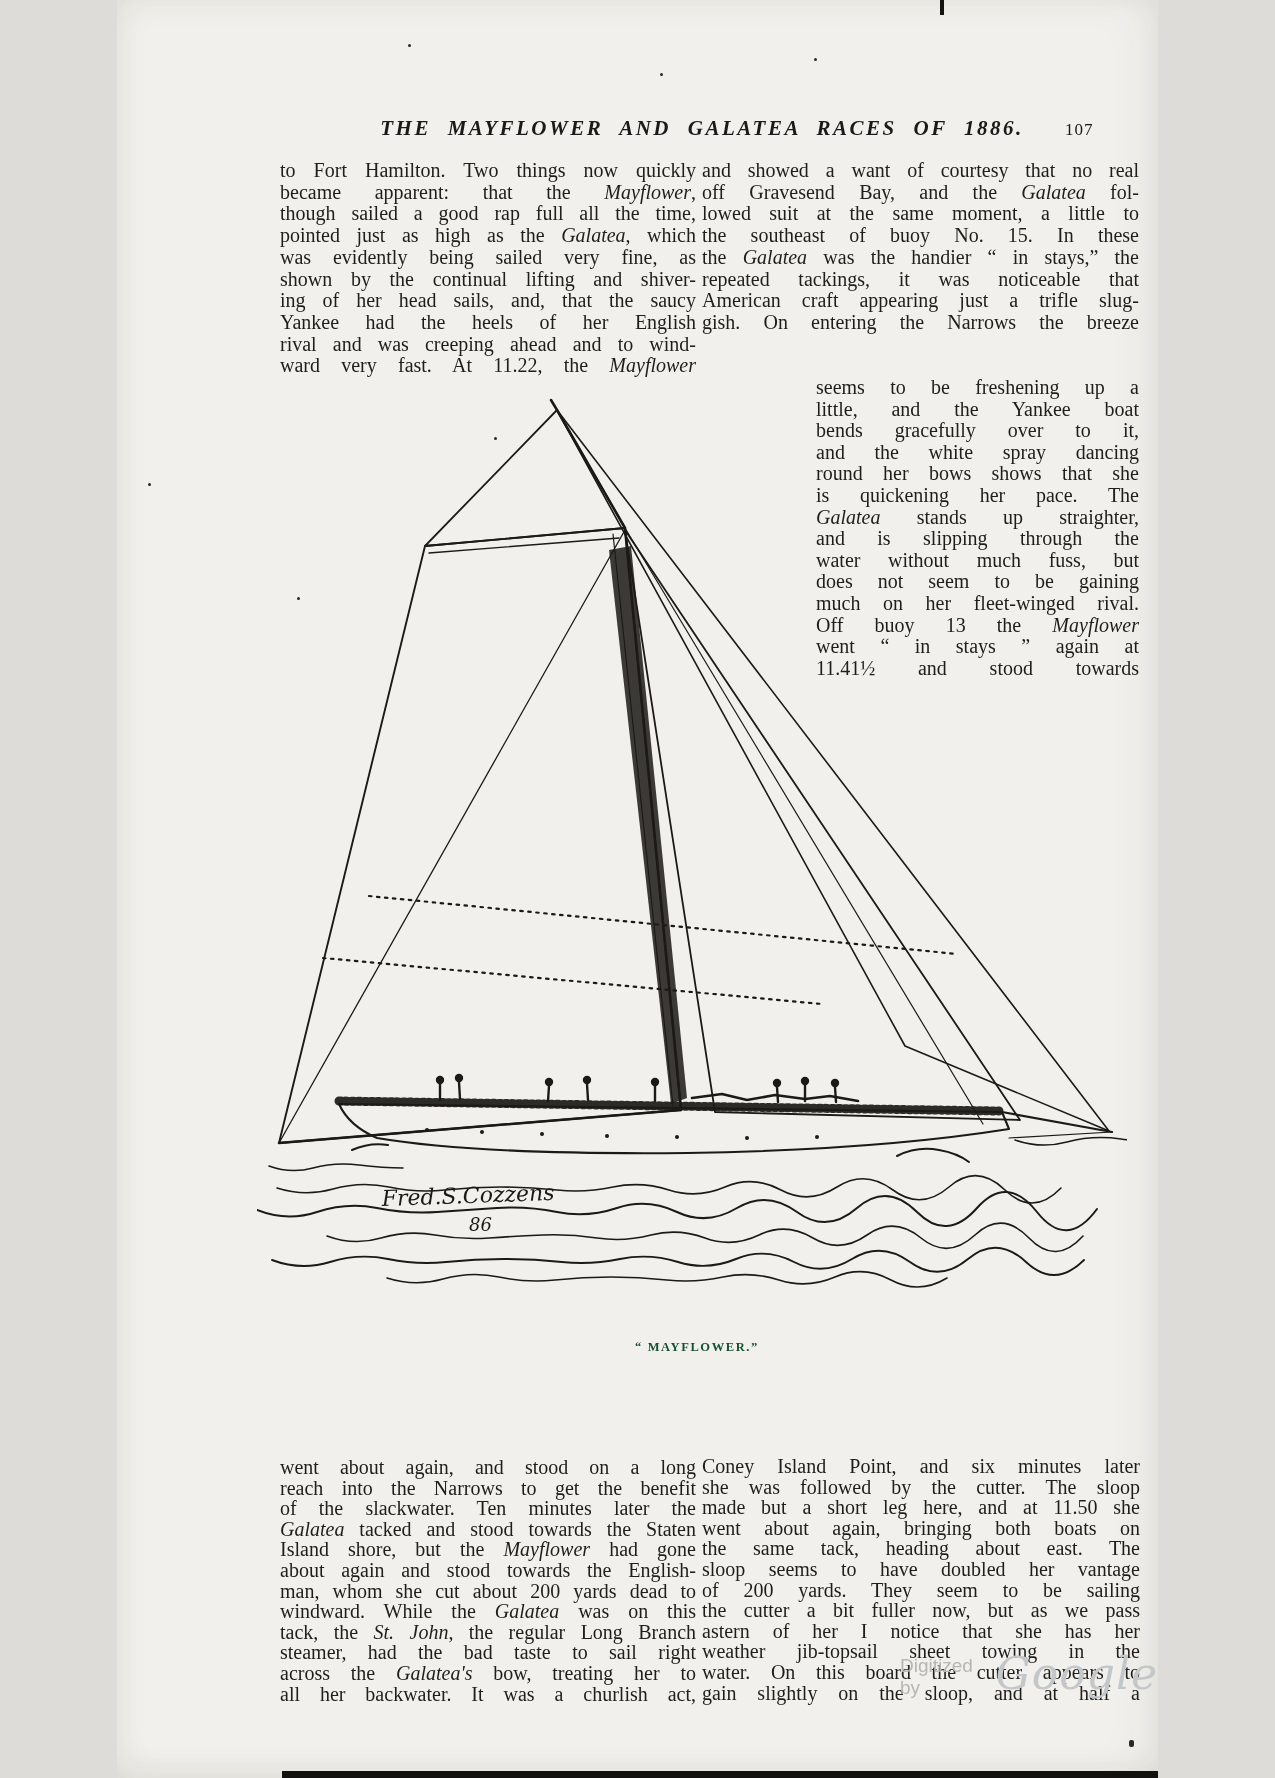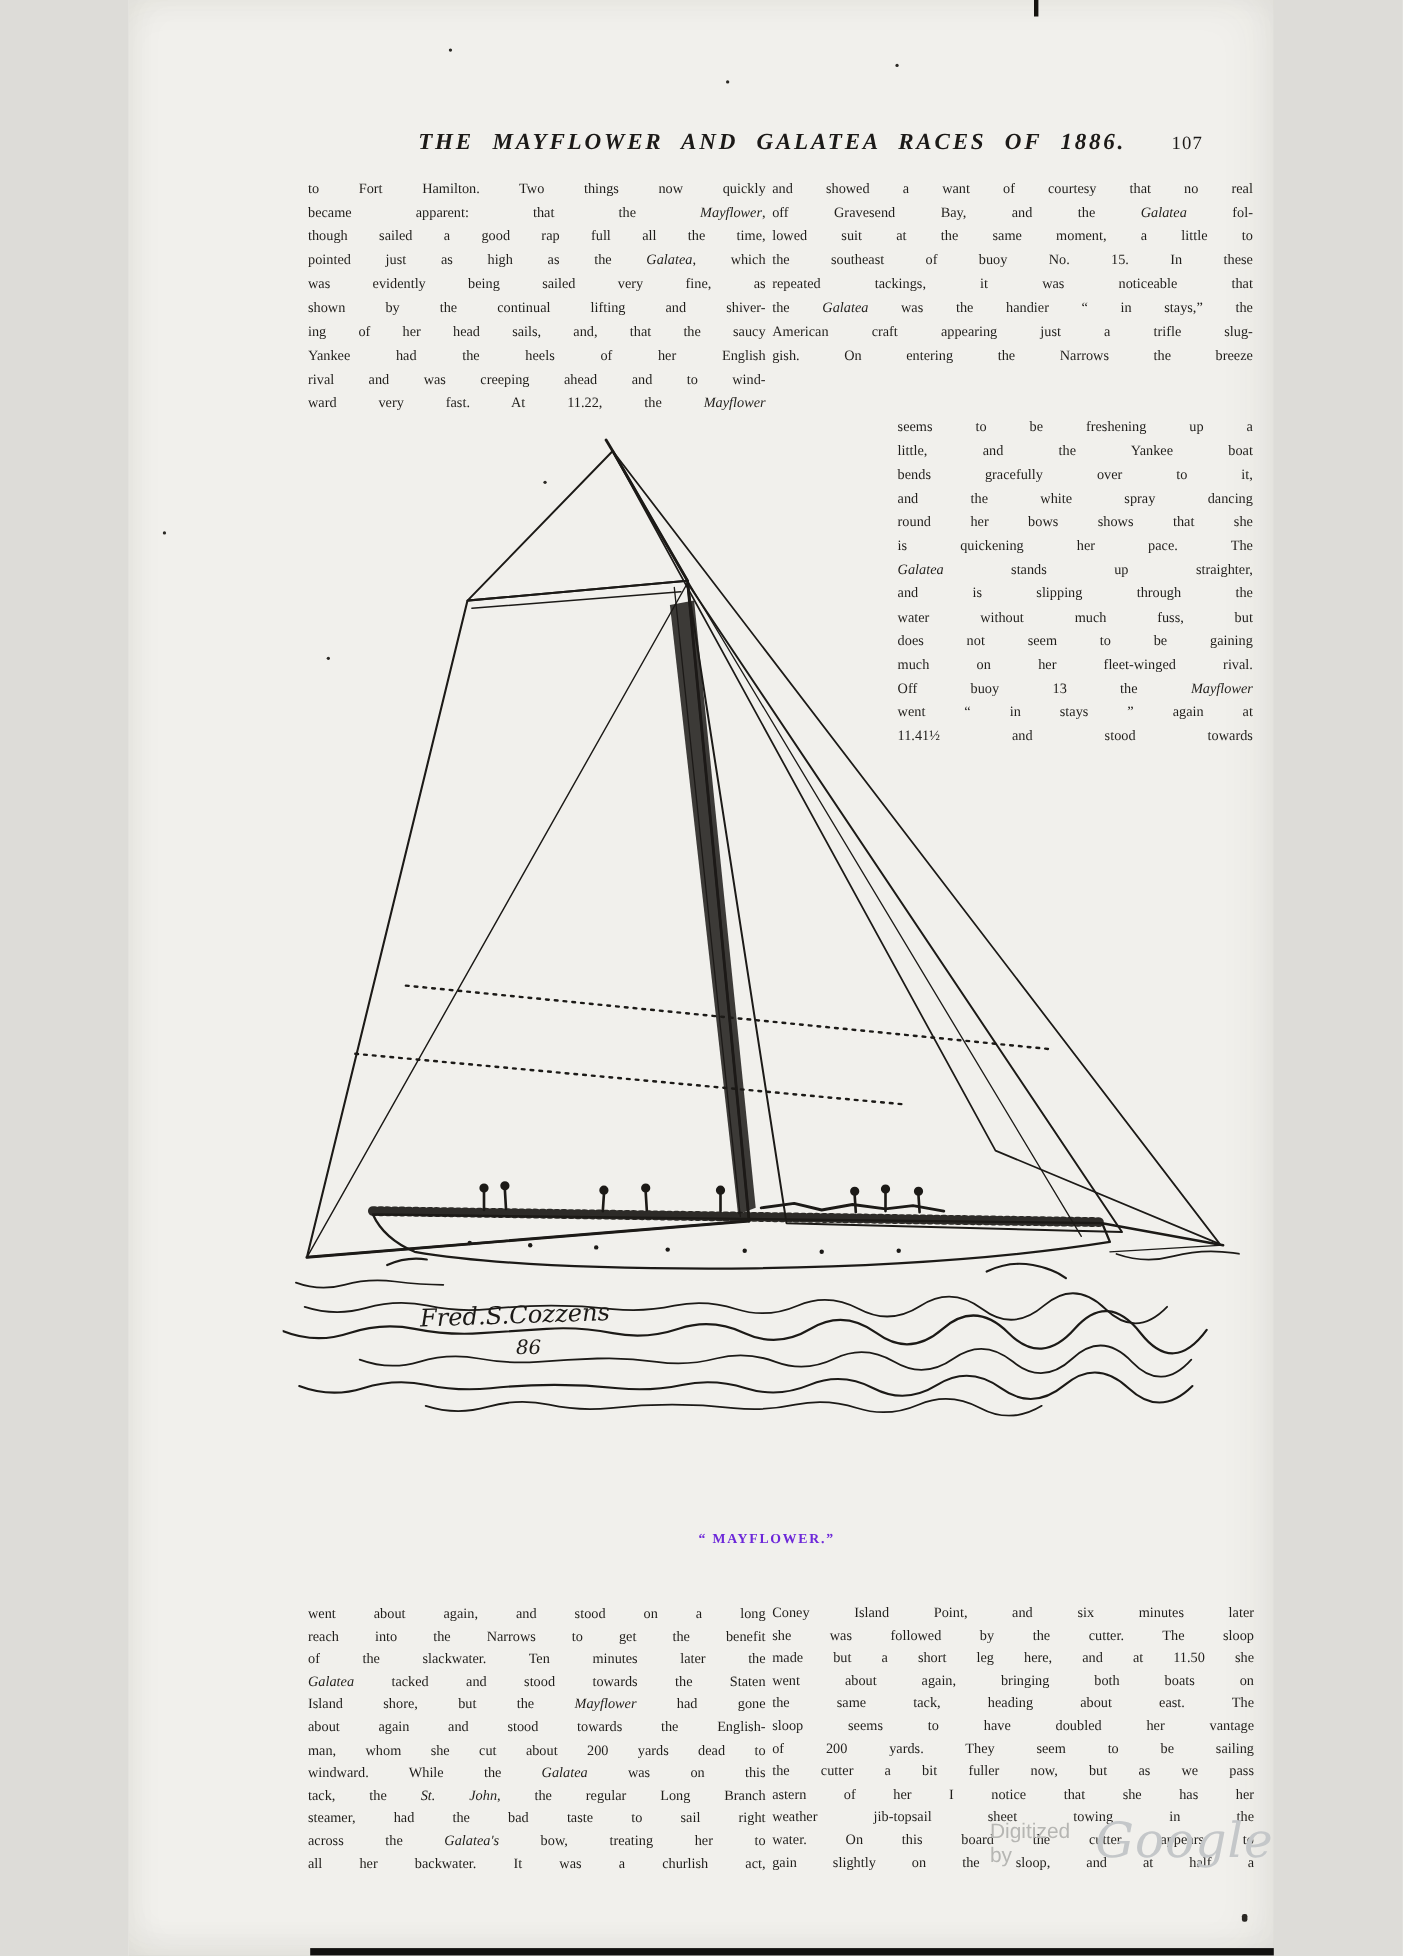--- a/index.html
+++ b/index.html
@@ -8,31 +8,31 @@
     background:#f1f0ec;
     box-shadow:inset -16px 0 40px rgba(60,55,45,.05), inset 0 -12px 30px rgba(60,55,45,.04), inset 10px 0 30px rgba(60,55,45,.03);
     font-family:"Liberation Serif","DejaVu Serif",serif;
     color:#211f1c;overflow:hidden;
   }
   .header-title{
     position:absolute;left:170px;top:116px;width:830px;text-align:center;
     font-style:italic;font-weight:bold;font-size:21px;letter-spacing:2.5px;word-spacing:9px;color:#1c1a18;
   }
   .page-number{position:absolute;left:948px;top:120px;font-size:17px;letter-spacing:1px;color:#1c1a18;}
-  .textcol{position:absolute;font-size:13px;color:#201e1b;}
+  .textcol{position:absolute;font-size:20px;color:#201e1b;}
   .textcol .tline{text-align:justify;text-align-last:justify;}
   .col-left-top{left:163px;top:160px;width:416px;line-height:21.7px;}
   .col-right-top{left:585px;top:160px;width:437px;line-height:21.7px;}
   .col-right-narrow{left:699px;top:377px;width:323px;line-height:21.6px;}
   .col-left-bottom{left:163px;top:1457px;width:416px;line-height:20.6px;}
   .col-right-bottom{left:585px;top:1456px;width:438px;line-height:20.6px;}
   .illustration{position:absolute;left:140px;top:398px;width:870px;height:890px;}
   .caption{
-    position:absolute;left:175px;top:1392px;width:810px;text-align:center;
-    font-size:12.5px;font-weight:bold;letter-spacing:1.6px;color:#6d28d9;
+    position:absolute;left:175px;top:1340px;width:810px;text-align:center;
+    font-size:12.5px;font-weight:bold;letter-spacing:1.6px;color:#14532d;
   }
   .watermark{position:absolute;left:783px;top:1648px;display:flex;align-items:flex-end;gap:10px;}
   .wm-prefix{font-family:"Liberation Sans","DejaVu Sans",sans-serif;font-size:19px;color:#b6b6b3;}
   .wm-brand{font-family:"DejaVu Serif","Liberation Serif",serif;font-size:44px;color:#c4c7c9;letter-spacing:1px;font-style:italic;}
   .speck{position:absolute;background:#2a2824;border-radius:50%;}
   .top-tick{position:absolute;left:823px;top:0;width:4px;height:15px;background:#15130f;}
   .top-dash-rule{position:absolute;left:1085px;top:6px;width:188px;height:0;border-top:2px dashed #6f6b64;}
   .bottom-bar{position:absolute;left:165px;top:1771px;width:1110px;height:7px;background:#121110;}
   i{font-style:italic;}
 </style>
@@ -57,22 +57,22 @@
       <div class="tline"><span>ing of her head sails, and, that the saucy</span></div>
       <div class="tline"><span>Yankee had the heels of her English</span></div>
       <div class="tline"><span>rival and was creeping ahead and to wind-</span></div>
       <div class="tline"><span>ward very fast.  At 11.22, the </span><i>Mayflower</i></div>
     </div>
   <div class="textcol col-right-top">
       <div class="tline"><span>and showed a want of courtesy that no real</span></div>
       <div class="tline"><span>off Gravesend Bay, and the </span><i>Galatea</i><span> fol-</span></div>
       <div class="tline"><span>lowed suit at the same moment, a little to</span></div>
       <div class="tline"><span>the southeast of buoy No. 15.   In these</span></div>
+      <div class="tline"><span>the </span><i>Galatea</i><span> was the handier “ in stays,” the</span></div>
       <div class="tline"><span>repeated tackings, it was noticeable that</span></div>
-      <div class="tline"><span>the </span><i>Galatea</i><span> was the handier “ in stays,” the</span></div>
       <div class="tline"><span>American craft appearing just a trifle slug-</span></div>
       <div class="tline"><span>gish.  On entering the Narrows the breeze</span></div>
     </div>
   <div class="textcol col-right-narrow">
       <div class="tline"><span>seems to be freshening up a</span></div>
       <div class="tline"><span>little, and the Yankee boat</span></div>
       <div class="tline"><span>bends gracefully over to it,</span></div>
       <div class="tline"><span>and the white spray dancing</span></div>
       <div class="tline"><span>round her bows shows that she</span></div>
       <div class="tline"><span>is quickening her pace.  The</span></div>

